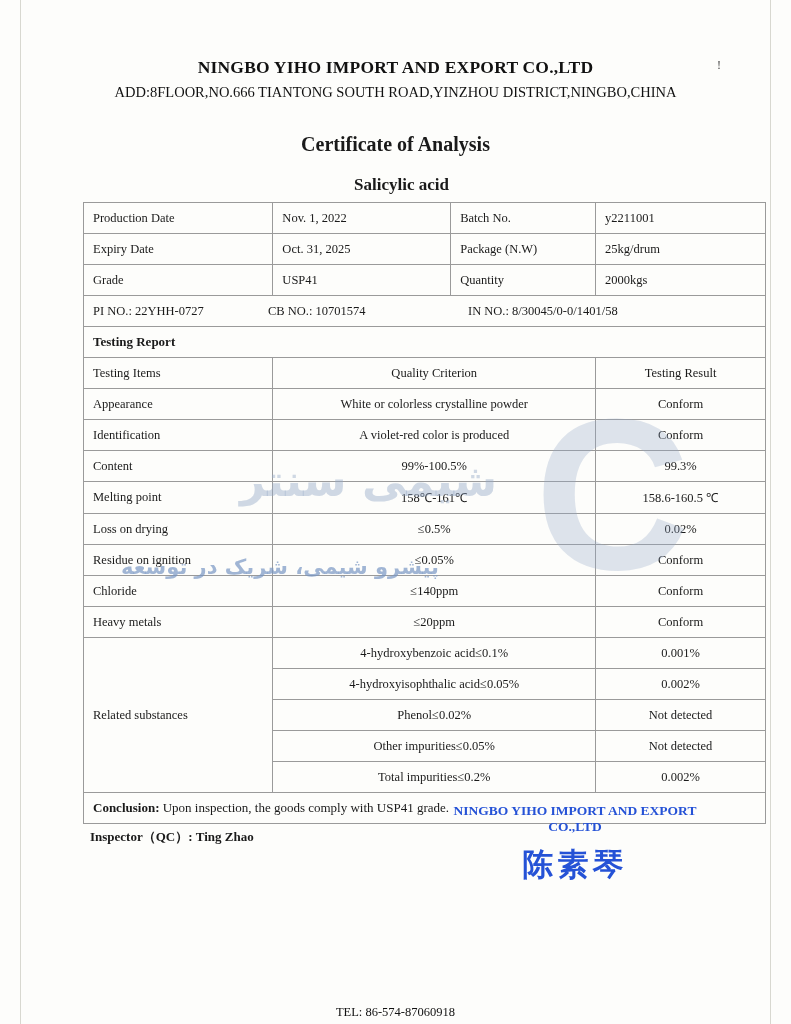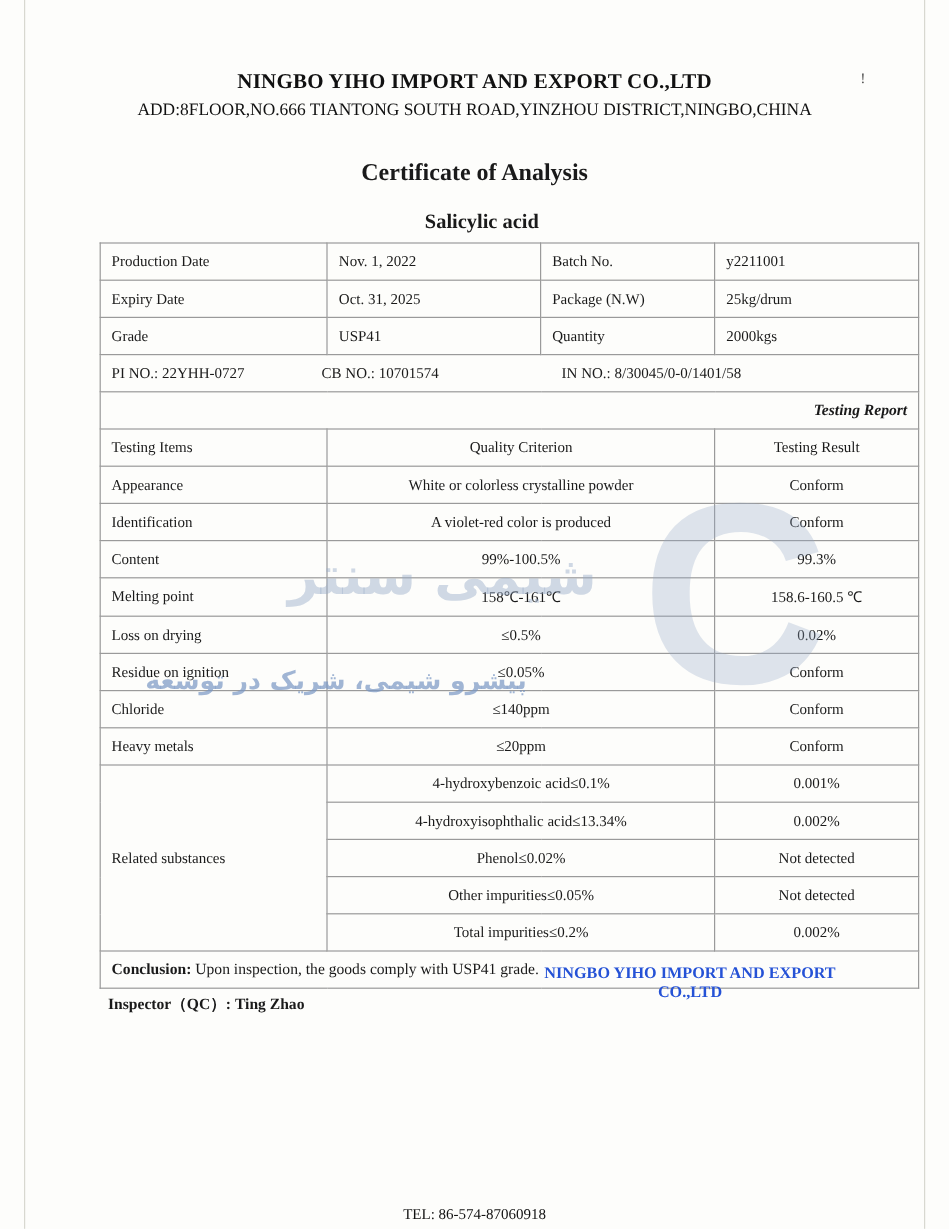--- a/index.html
+++ b/index.html
@@ -108,24 +108,23 @@
   .pi-inner {
     display: flex;
     gap: 0;
   }
   .pi-inner span { display: inline-block; }
   .pi-a { width: 175px; }
   .pi-b { width: 200px; }
   .pi-c { flex: 1; }
 
   .testing-report {
-    text-align: right;
+    text-align: left;
     font-weight: bold;
     font-size: 13px;
-    font-style: italic;
   }
 
   .th-items { width: 178px; }
   .th-crit  { text-align: center; }
   .th-res   { width: 135px; text-align: center; }
   .center { text-align: center; }
 
   .conclusion-row td {
     padding: 9px 9px 10px 9px;
     font-size: 13px;
@@ -316,21 +315,21 @@
         <td colspan="2" class="center">≤20ppm</td>
         <td class="center">Conform</td>
       </tr>
 
       <tr>
         <td rowspan="5">Related substances</td>
         <td colspan="2" class="center">4-hydroxybenzoic acid≤0.1%</td>
         <td class="center">0.001%</td>
       </tr>
       <tr>
-        <td colspan="2" class="center">4-hydroxyisophthalic acid≤13.34%</td>
+        <td colspan="2" class="center">4-hydroxyisophthalic acid≤0.05%</td>
         <td class="center">0.002%</td>
       </tr>
       <tr>
         <td colspan="2" class="center">Phenol≤0.02%</td>
         <td class="center">Not detected</td>
       </tr>
       <tr>
         <td colspan="2" class="center">Other impurities≤0.05%</td>
         <td class="center">Not detected</td>
       </tr>
@@ -342,20 +341,21 @@
       <tr class="conclusion-row">
         <td colspan="4"><b>Conclusion:</b><span> Upon inspection, the goods comply with USP41 grade.</span></td>
       </tr>
     </tbody>
   </table>
 
   <div class="inspector">Inspector（QC）: Ting Zhao</div>
 
   <div class="stamp">
     <div class="stamp-en">NINGBO YIHO IMPORT AND EXPORT CO.,LTD</div>
+    <div class="stamp-sign">陈素琴</div>
   </div>
 
   <div class="watermark">
     <div class="wm-c">C</div>
     <div class="wm-fa">شیمی سنتر</div>
     <div class="wm-fa2">پیشرو شیمی، شریک در توسعه</div>
   </div>
 
   <div class="footer">TEL: 86-574-87060918</div>
 

